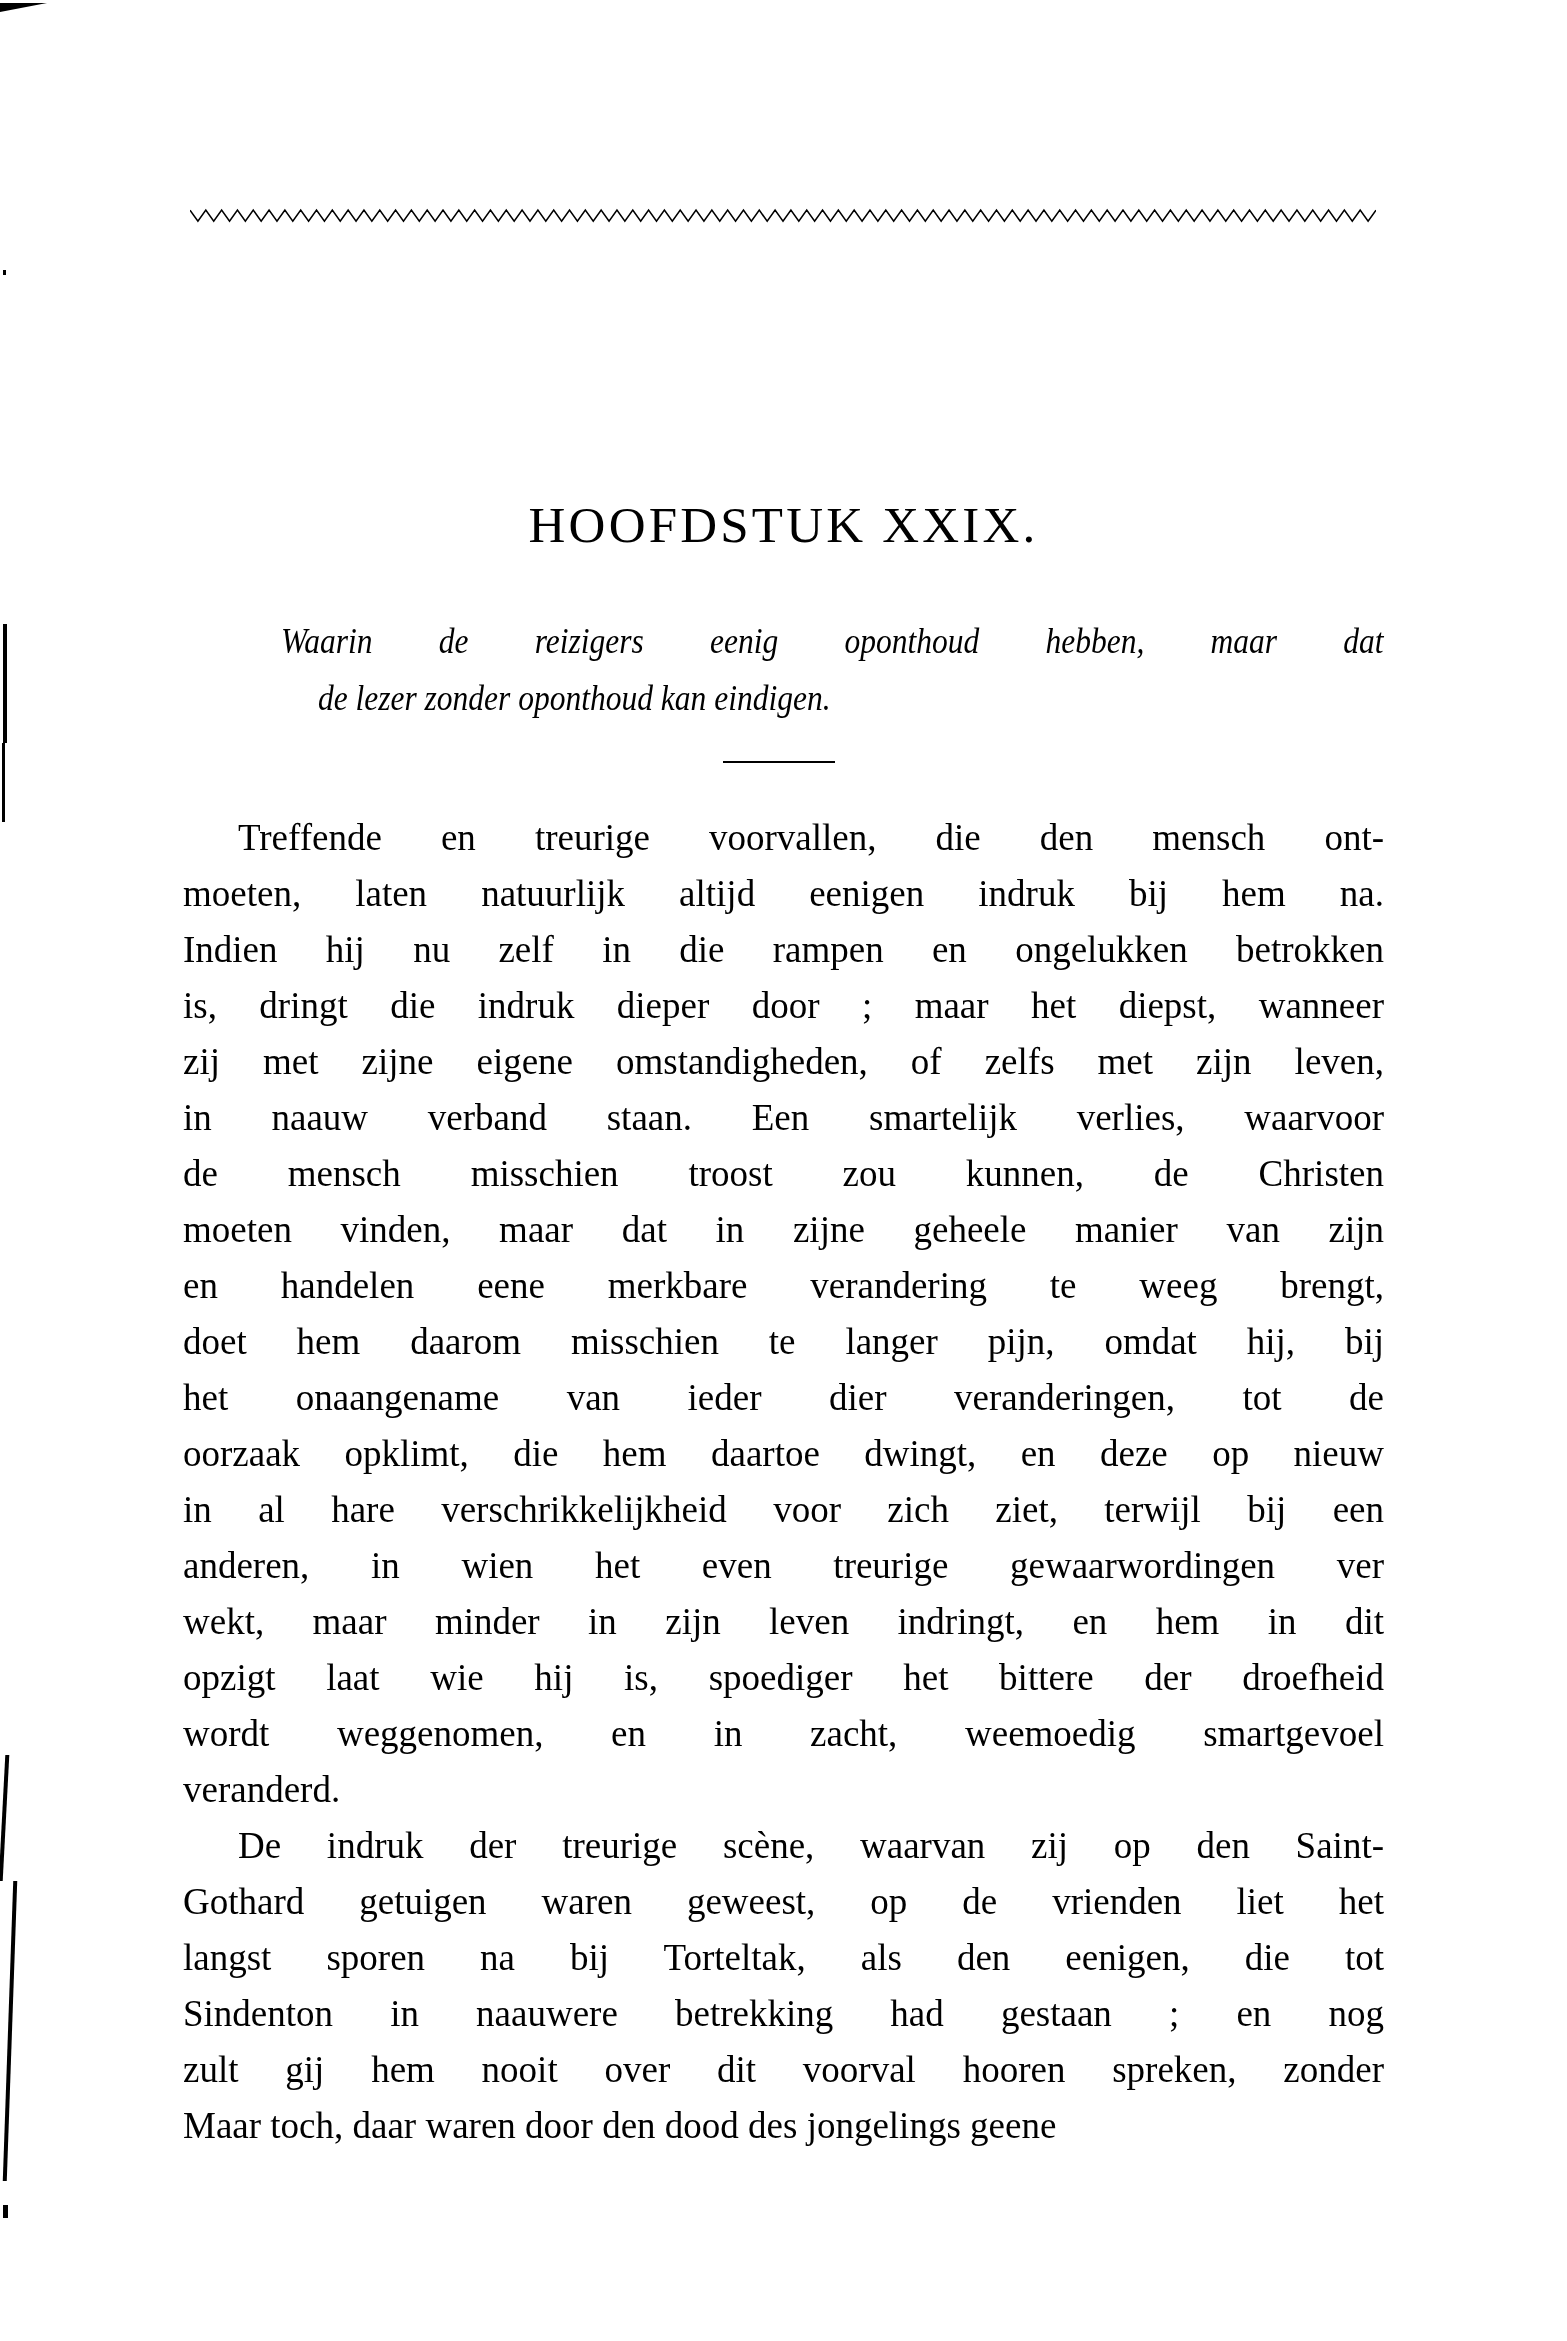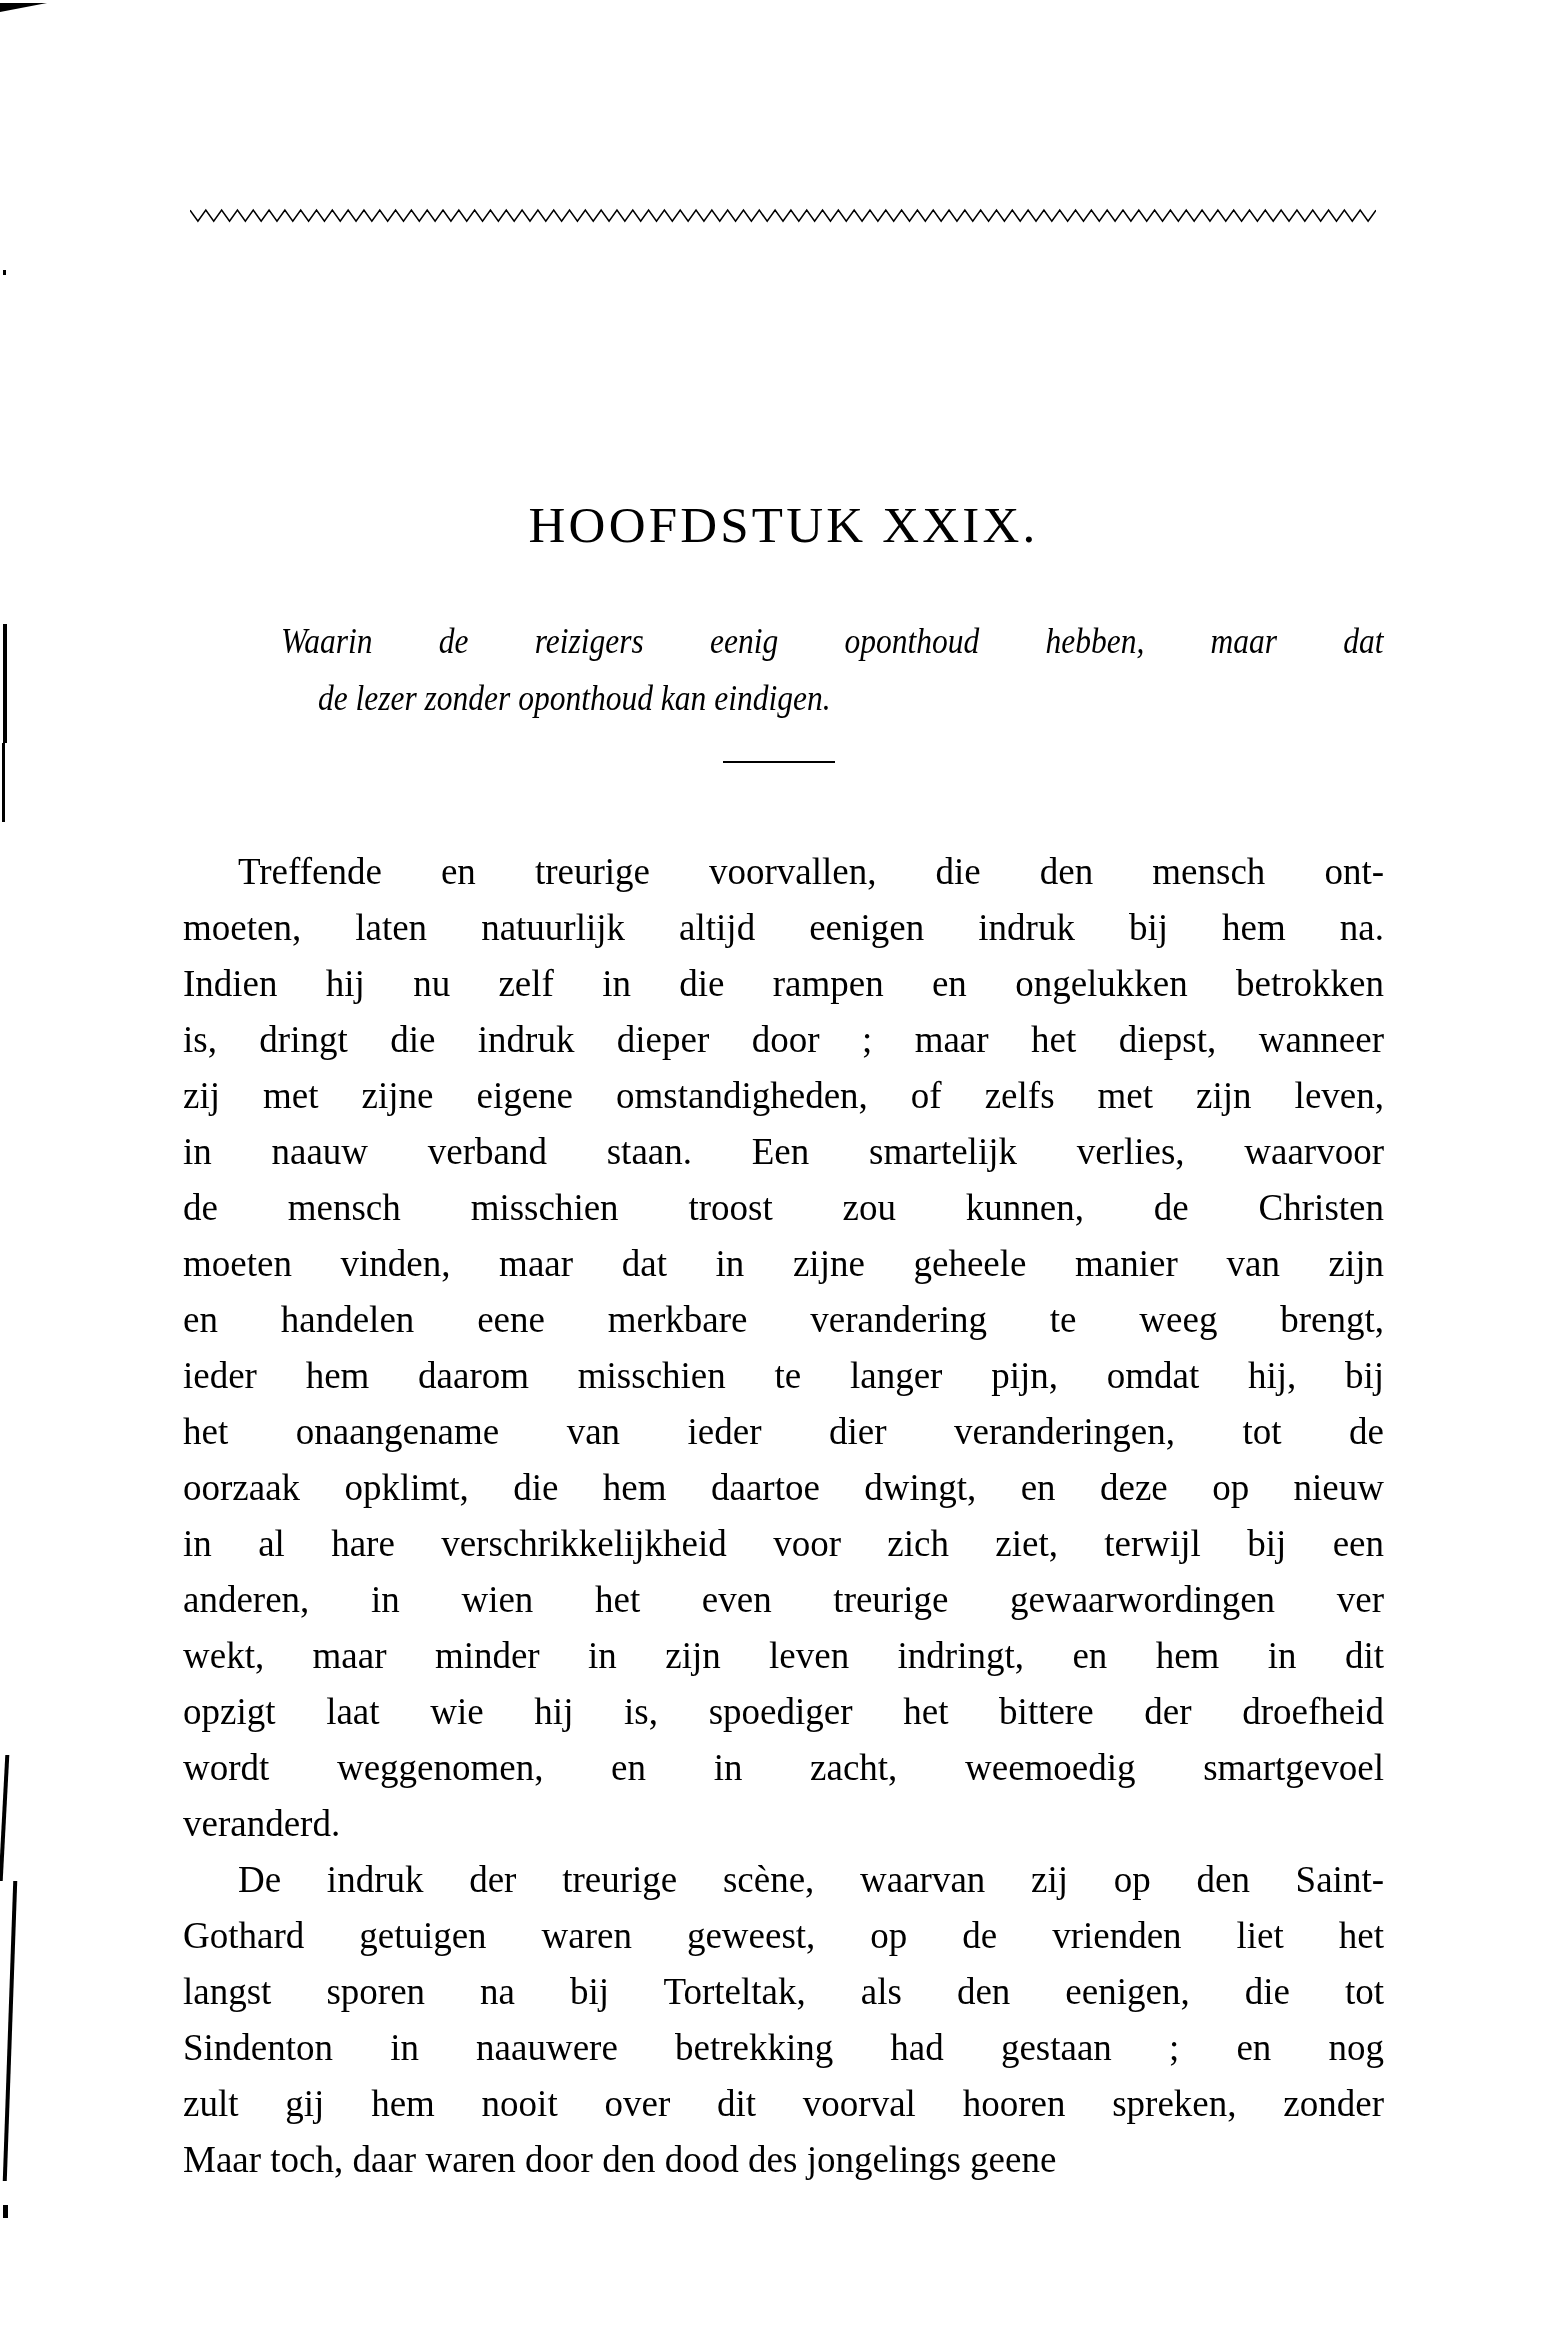--- a/index.html
+++ b/index.html
@@ -12,21 +12,21 @@
   .margin-line2 { position:absolute; left:2.4px; top:1755px; width:4px; height:126px; background:#000; transform:skewX(-3deg); }
   .margin-line2b { position:absolute; left:8px; top:1881px; width:4px; height:300px; background:#000; transform:skewX(-2deg); }
   .margin-mark3 { position:absolute; left:3.2px; top:2205px; width:4.7px; height:12.6px; background:#000; }
 
   .chapter-heading { position:absolute; left:0; width:1567px; top:496px; text-align:center; font-size:51px; letter-spacing:3.2px; font-weight:normal; }
   .subtitle { position:absolute; left:281px; width:1107px; top:613px; font-style:italic; font-size:35px; line-height:57px; transform:scaleX(0.9); transform-origin:left top; }
   .subtitle .l1 { display:block; text-align:justify; text-align-last:justify; width:1225px; }
   .subtitle .l2 { display:block; padding-left:41px; }
   .rule { position:absolute; left:723px; top:761px; width:112px; height:2.4px; background:#000; }
 
-  .body-text { position:absolute; left:183px; top:810px; width:1201px; font-size:37px;margin-top:34px; }
+  .body-text { position:absolute; left:183px; top:810px; width:1201px; font-size:37px; }
   .line { display:block; height:56px; line-height:56px; text-align:justify; text-align-last:justify; white-space:nowrap; }
   .line span.t { display:inline-block; width:100%; text-align:justify; text-align-last:justify; white-space:normal; }
   .line.last span.t { text-align-last:left; }
   .line.indent span.t { padding-left:55px; box-sizing:border-box; }
 </style>
 </head>
 <body>
 
 <div class="corner-mark"></div>
 <div class="left-speck"></div>
@@ -52,21 +52,21 @@
 <div class="body-text" id="body-text">
     <div class="line indent"><span class="t">Treffende en treurige voorvallen, die den mensch ont-</span></div>
     <div class="line"><span class="t">moeten, laten natuurlijk altijd eenigen indruk bij hem na.</span></div>
     <div class="line"><span class="t">Indien hij nu zelf in die rampen en ongelukken betrokken</span></div>
     <div class="line"><span class="t">is, dringt die indruk dieper door ; maar het diepst, wanneer</span></div>
     <div class="line"><span class="t">zij met zijne eigene omstandigheden, of zelfs met zijn leven,</span></div>
     <div class="line"><span class="t">in naauw verband staan. Een smartelijk verlies, waarvoor</span></div>
     <div class="line"><span class="t">de mensch misschien troost zou kunnen, de Christen</span></div>
     <div class="line"><span class="t">moeten vinden, maar dat in zijne geheele manier van zijn</span></div>
     <div class="line"><span class="t">en handelen eene merkbare verandering te weeg brengt,</span></div>
-    <div class="line"><span class="t">ieder hem daarom misschien te langer pijn, omdat hij, bij</span></div>
+    <div class="line"><span class="t">doet hem daarom misschien te langer pijn, omdat hij, bij</span></div>
     <div class="line"><span class="t">het onaangename van ieder dier veranderingen, tot de</span></div>
     <div class="line"><span class="t">oorzaak opklimt, die hem daartoe dwingt, en deze op nieuw</span></div>
     <div class="line"><span class="t">in al hare verschrikkelijkheid voor zich ziet, terwijl bij een</span></div>
     <div class="line"><span class="t">anderen, in wien het even treurige gewaarwordingen ver</span></div>
     <div class="line"><span class="t">wekt, maar minder in zijn leven indringt, en hem in dit</span></div>
     <div class="line"><span class="t">opzigt laat wie hij is, spoediger het bittere der droefheid</span></div>
     <div class="line"><span class="t">wordt weggenomen, en in zacht, weemoedig smartgevoel</span></div>
     <div class="line last"><span class="t">veranderd.</span></div>
     <div class="line indent"><span class="t">De indruk der treurige scène, waarvan zij op den Saint-</span></div>
     <div class="line"><span class="t">Gothard getuigen waren geweest, op de vrienden liet het</span></div>

